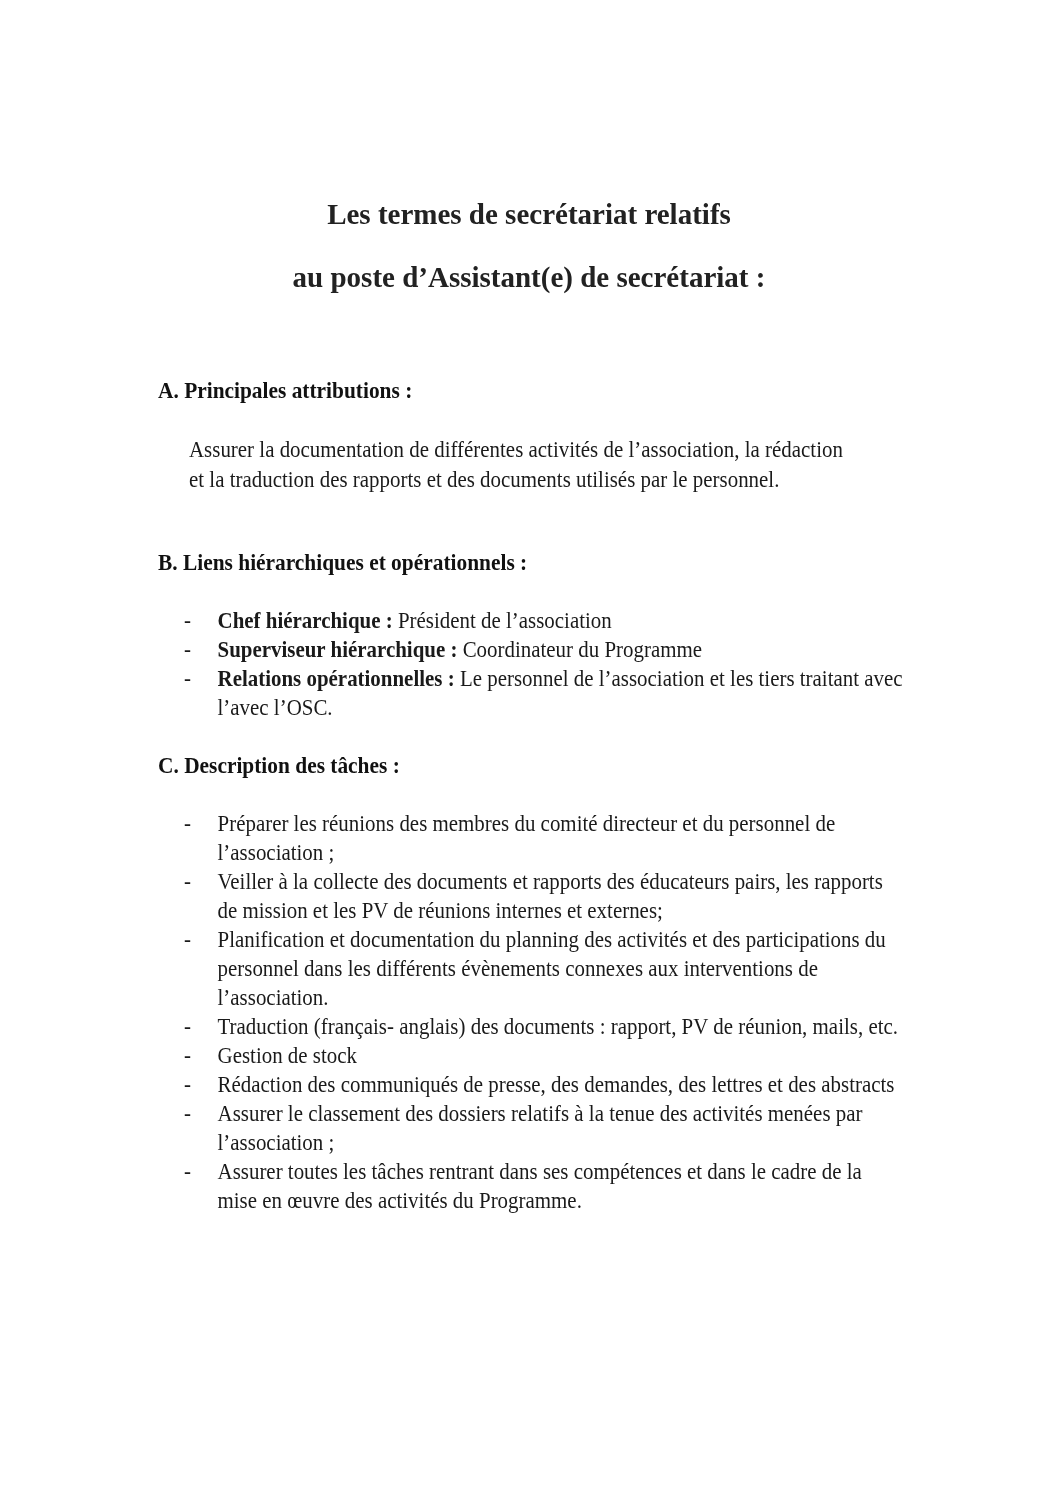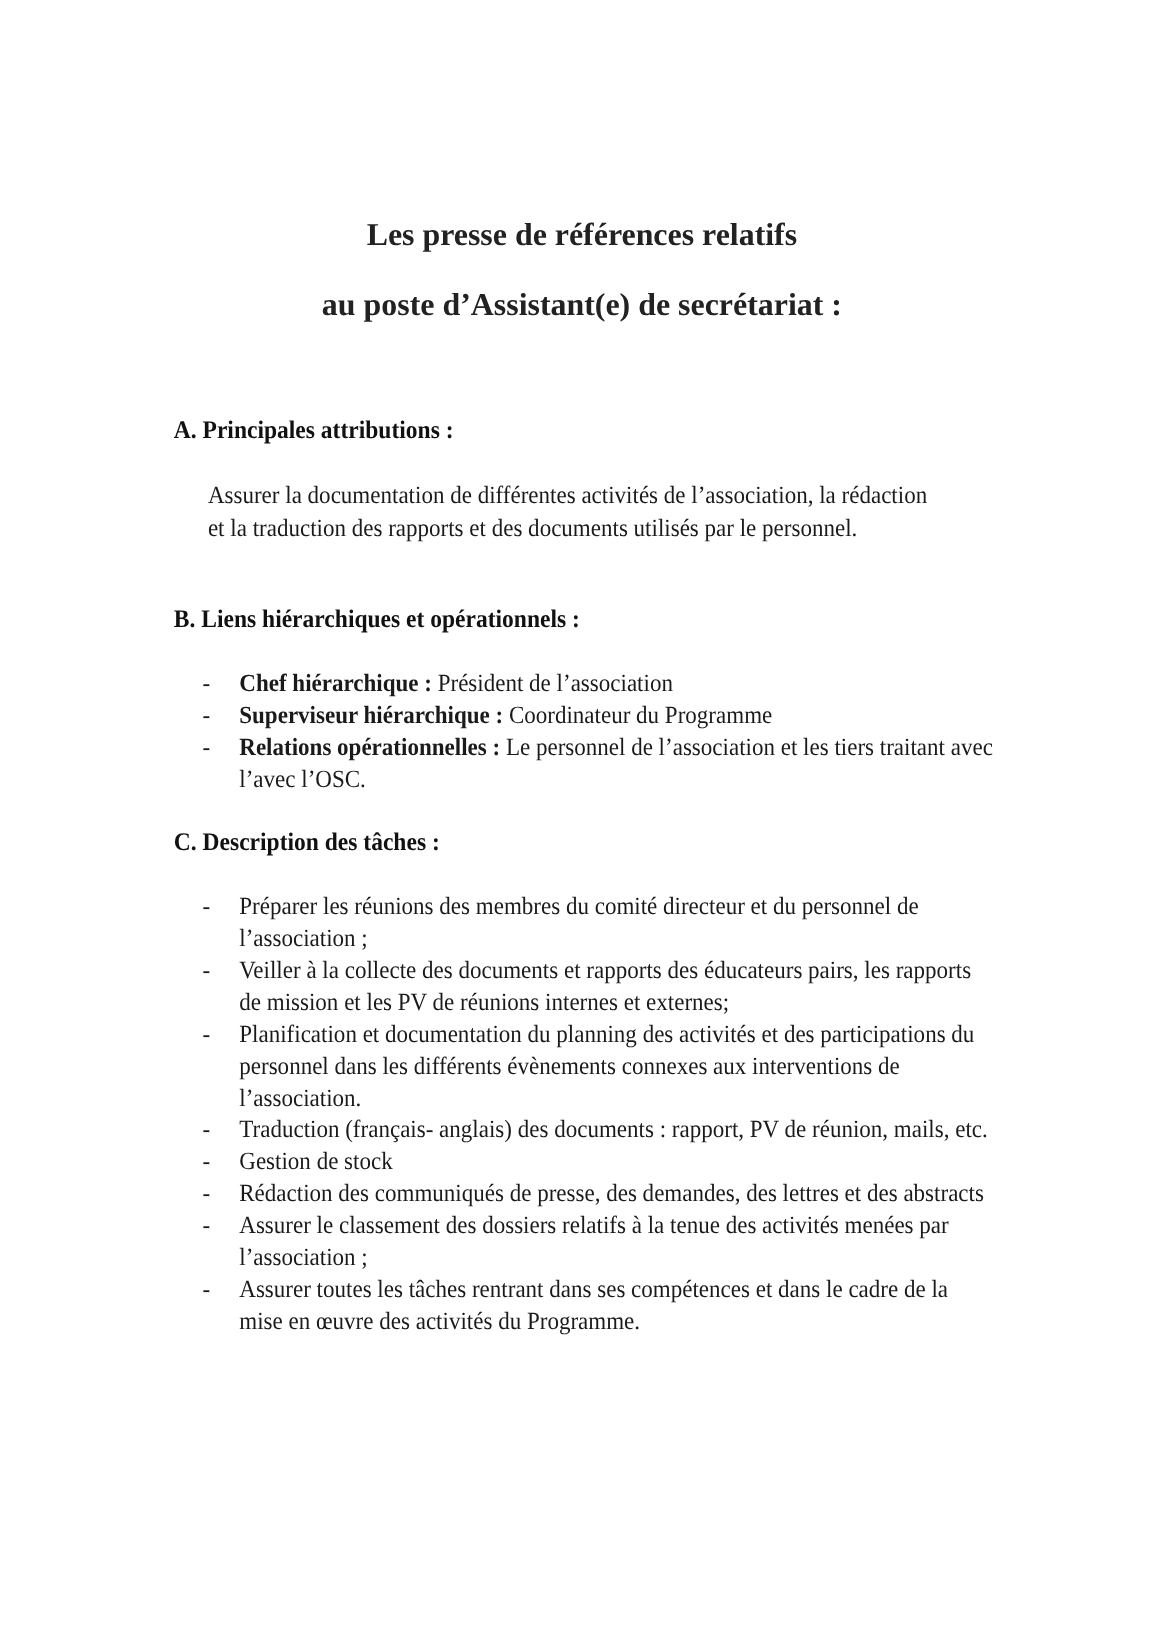--- a/index.html
+++ b/index.html
@@ -16,21 +16,21 @@
   .list { position: absolute; left: 158px; width: 780px; margin: 0; padding: 0; list-style: none;
           font-size: 22.5px; line-height: 29px; }
   .list li { position: relative; padding-left: 64px; transform: scaleX(0.93); transform-origin: left; }
   .list li .dash { position: absolute; left: 28px; top: 0; }
   .list li .inner { display: block; width: 740px; }
   b { font-weight: bold; }
 </style>
 </head>
 <body>
 
-<div class="title t1">Les presse de références relatifs</div>
+<div class="title t1">Les termes de secrétariat relatifs</div>
 <div class="title t2">au poste d’Assistant(e) de secrétariat :</div>
 
 <div class="heading" style="top:377px;">A. Principales attributions :</div>
 <div class="para" style="top:435px;">Assurer la documentation de différentes activités de l’association, la rédaction et la traduction des rapports et des documents utilisés par le personnel.</div>
 
 <div class="heading" style="top:549px;">B. Liens hiérarchiques et opérationnels :</div>
 <ul class="list" style="top:606px;">
   <li>
       <span class="dash">-</span>
       <span class="inner"><b>Chef hiérarchique :</b><span> Président de l’association</span></span>

